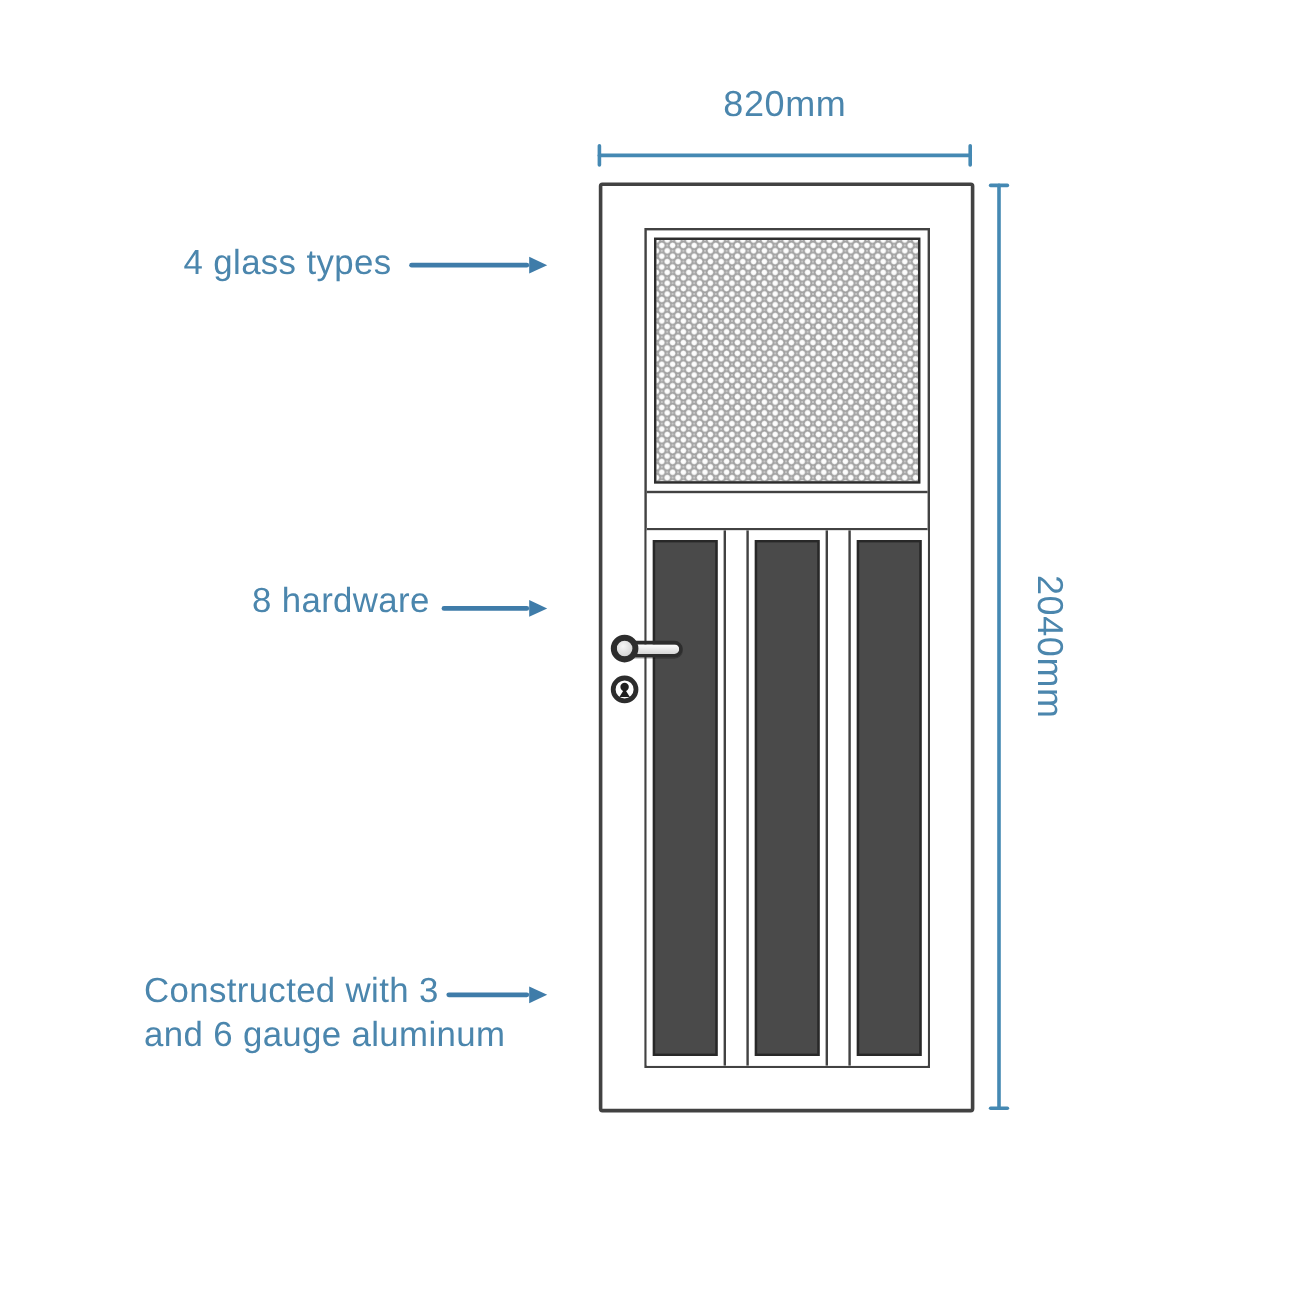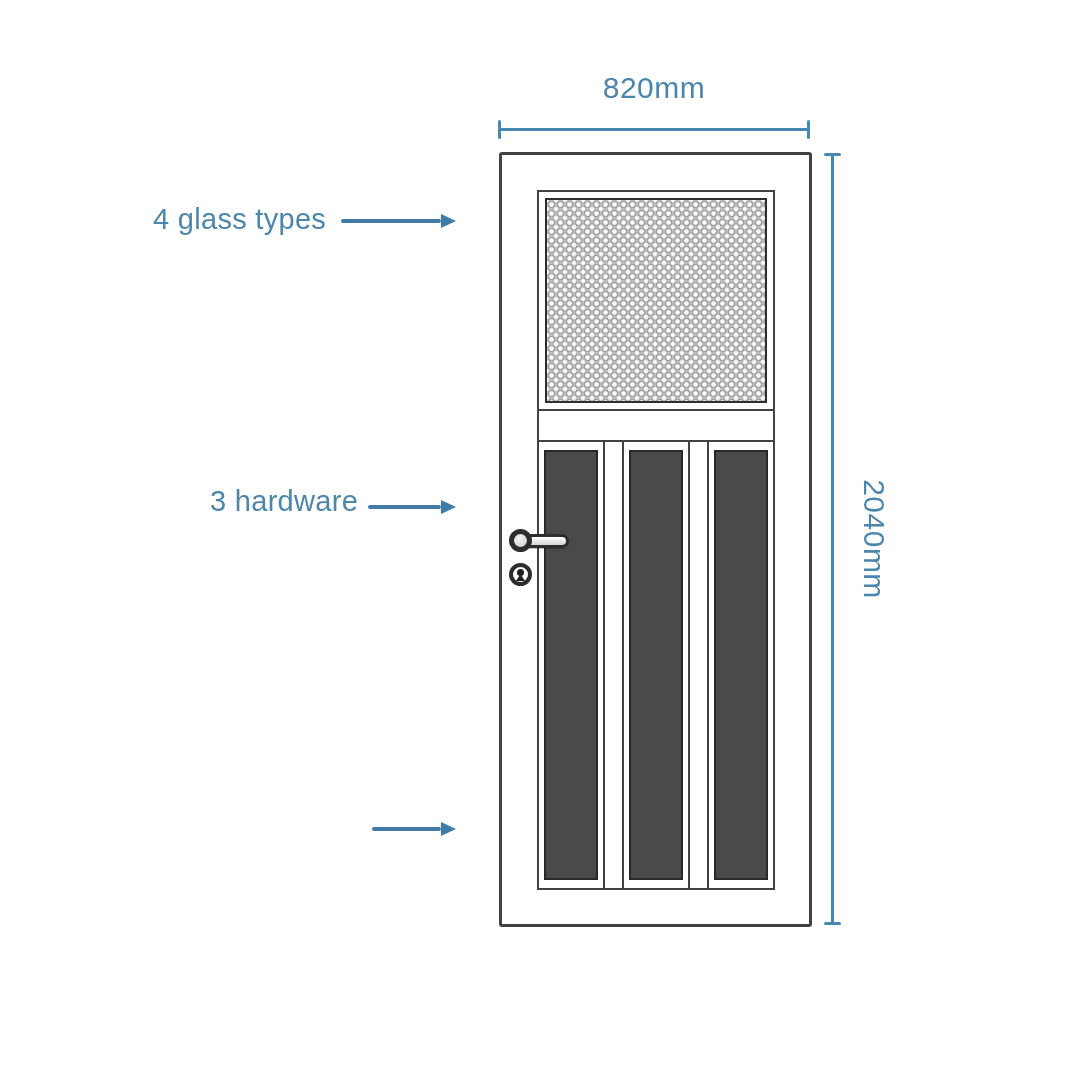--- a/index.html
+++ b/index.html
@@ -115,19 +115,23 @@
       <div class="keyhole-flare"></div>
     </div>
   </div>
 
   <div class="abs callout-text co1">
     <div>4 glass types</div>
   </div>
   <div class="abs arrow ar1"></div>
 
   <div class="abs callout-text co2">
-    <div>3 hardware</div>
+    <div>8 hardware</div>
   </div>
   <div class="abs arrow ar2"></div>
 
+  <div class="abs callout-text co3">
+    <div>Constructed with 3</div>
+    <div>and 6 gauge aluminum</div>
+  </div>
   <div class="abs arrow ar3"></div>
 
 </div>
 
 </body></html>

